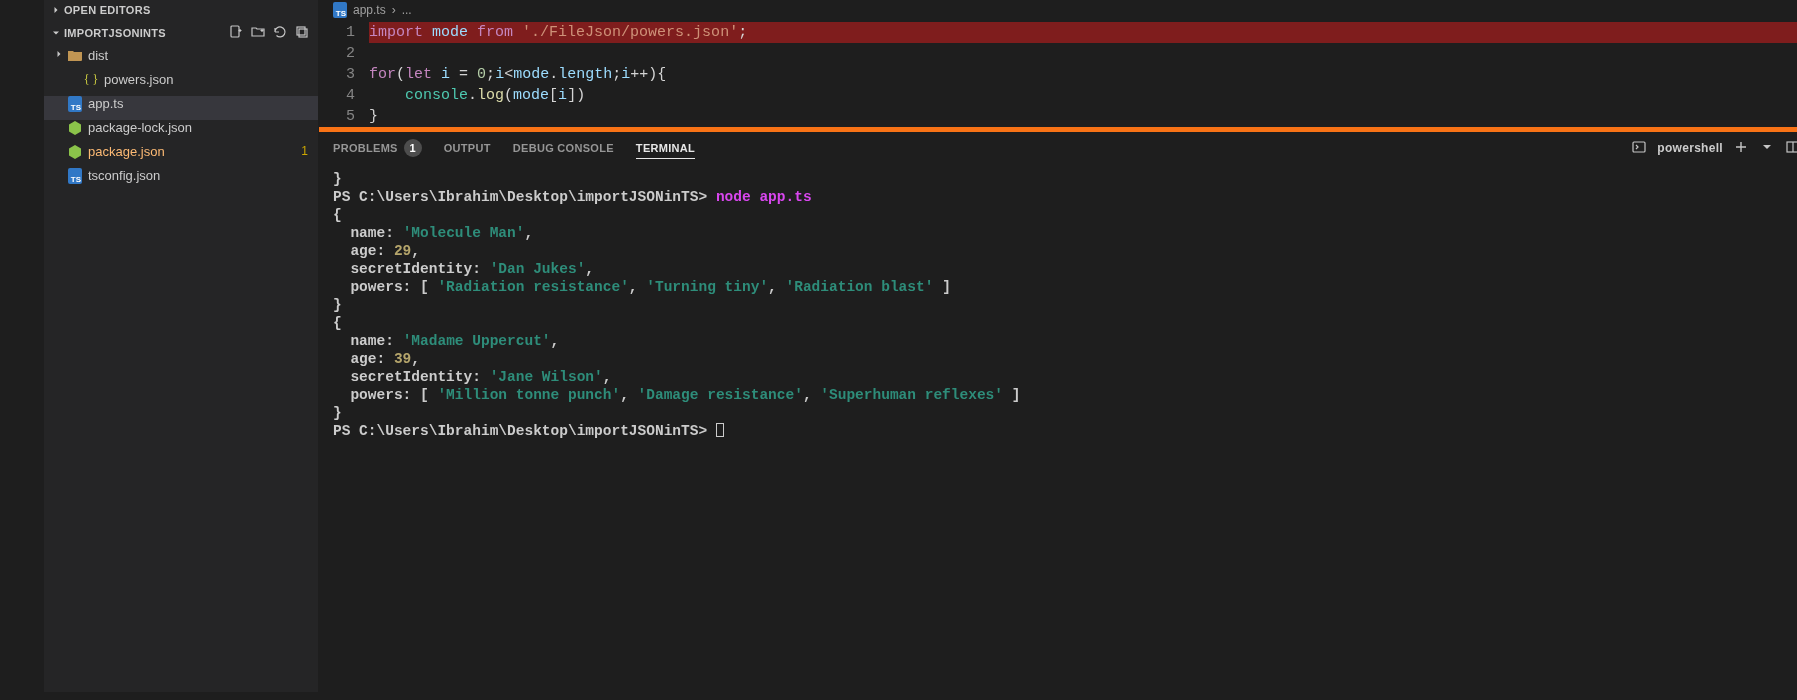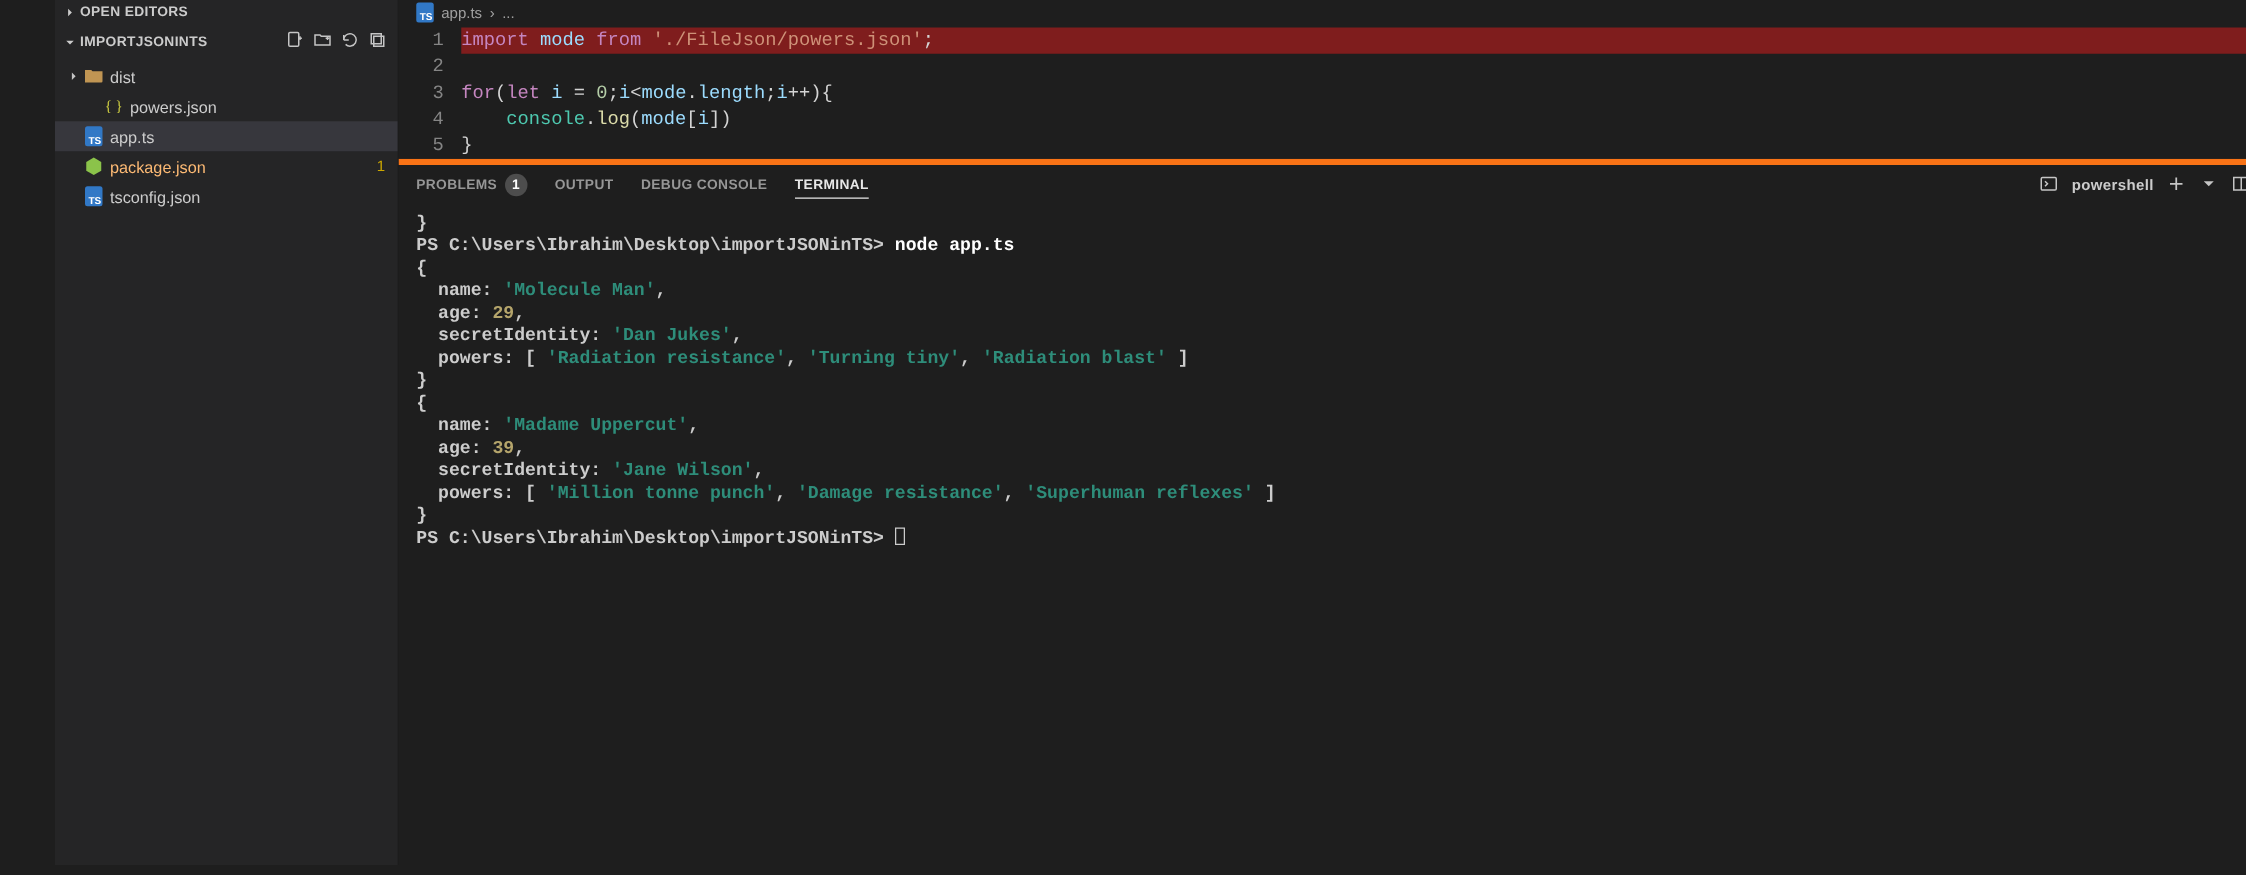--- a/index.html
+++ b/index.html
@@ -33,21 +33,20 @@
   letter-spacing: 0.3px;
   color: #cccccc;
   cursor: pointer;
 }
 .section-hdr .chev { width: 16px; display: inline-flex; justify-content: center; }
 .section-hdr .actions { margin-left: auto; display: flex; gap: 6px; color: #c5c5c5; }
 .section-hdr .actions svg, .section-hdr .actions .glyph { width: 16px; height: 16px; }
 .tree { padding: 2px 0; }
 .tree-row {
   display: flex;
-  align-items: center;
   height: 24px;
   padding-left: 8px;
   cursor: pointer;
   color: #cccccc;
 }
 .tree-row.active { background: #37373d; }
 .tree-row .chev { width: 14px; display: inline-flex; justify-content: center; color: #c5c5c5; }
 .tree-row .icon { width: 18px; display: inline-flex; justify-content: center; margin-right: 4px; }
 .tree-row .label { flex: 1; }
 .tree-row .badge { margin-right: 10px; color: #cca700; font-size: 12px; }
@@ -135,21 +134,21 @@
 .terminal {
   font-family: Consolas, "Courier New", monospace;
   font-size: 14.5px;
   line-height: 18px;
   padding: 6px 14px;
   color: #cccccc;
   white-space: pre;
   overflow: hidden;
 }
 .t-path { color: #cccccc; }
-.t-cmd { color: #ffffff; }
+.t-cmd { color: #d946ef; }
 .t-str { color: #2e8d7a; }
 .t-num { color: #b5a56b; }
 .cursor-box { display:inline-block; width:8px; height:14px; border:1px solid #cccccc; vertical-align: -2px; }
 
 .ico { width: 16px; height: 16px; display: inline-block; }
 .folder-warm { color: #c09553; }
 .folder-plain { color: #c5c5c5; }
 .ts-blue { background:#3178c6; color:#fff; width:14px; height:14px; font-size:8px; font-weight:700; display:inline-flex; align-items:flex-end; justify-content:flex-end; padding:16px 1px 0 0; border-radius:2px;}
 .npm-green { color:#8bc34a; }
 .yarn-blue { color:#2c8ebb; }
@@ -223,20 +222,29 @@
           </span>
           <span class="label">app.ts</span>
         </div>
         <div class="tree-row depth-0">
           <span class="chev"></span>
           <span class="icon">
             <svg class="ico npm-green" viewBox="0 0 16 16" fill="currentColor">
               <path d="M8 1l6 3.5v7L8 15l-6-3.5v-7z"></path>
             </svg>
           </span>
+          <span class="label">package-lock.json</span>
+        </div>
+        <div class="tree-row depth-0">
+          <span class="chev"></span>
+          <span class="icon">
+            <svg class="ico npm-green" viewBox="0 0 16 16" fill="currentColor">
+              <path d="M8 1l6 3.5v7L8 15l-6-3.5v-7z"></path>
+            </svg>
+          </span>
           <span class="label modified">package.json</span>
           <span class="badge">1</span>
         </div>
         <div class="tree-row depth-0">
           <span class="chev"></span>
           <span class="icon">
             <span class="ts-blue" style="background:#3178c6">TS</span>
           </span>
           <span class="label">tsconfig.json</span>
         </div>

